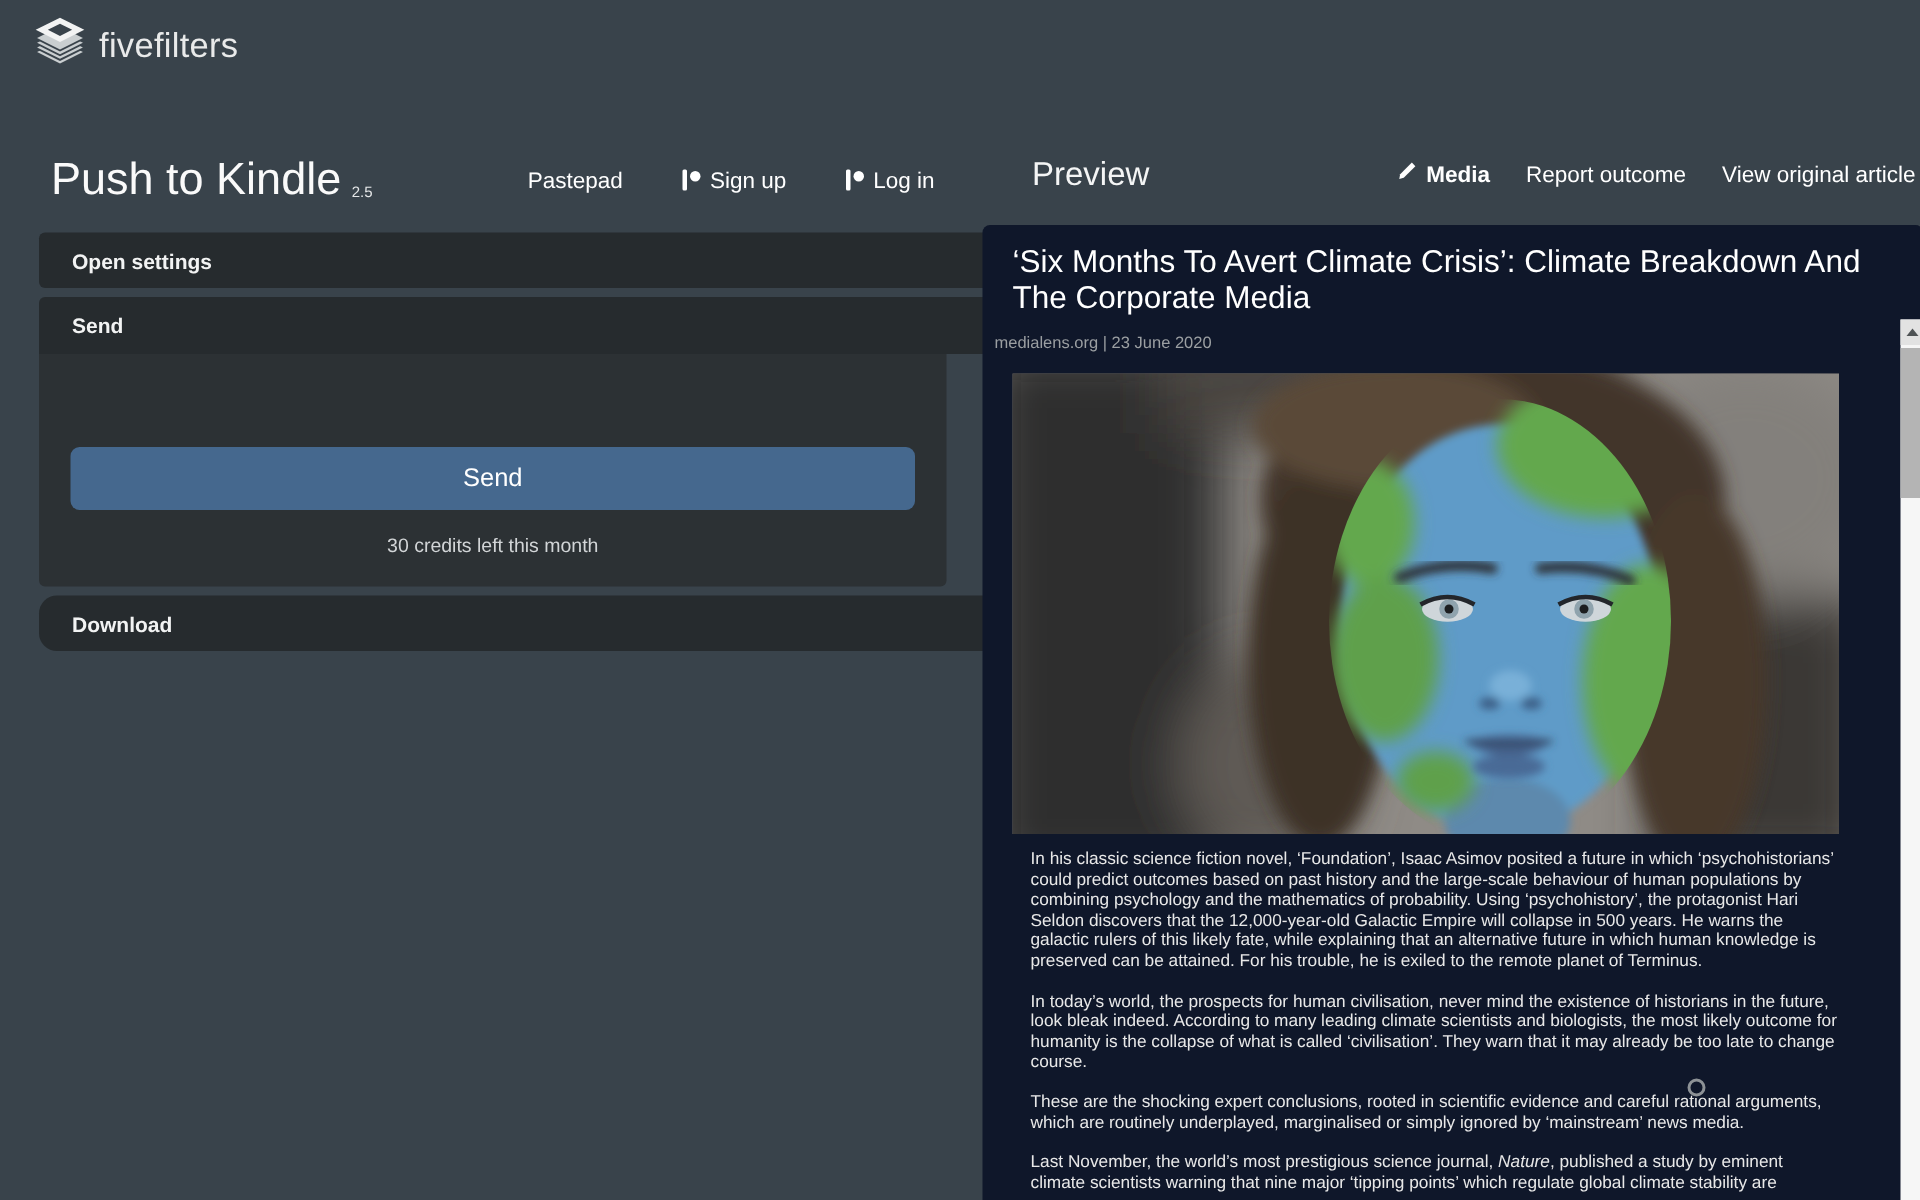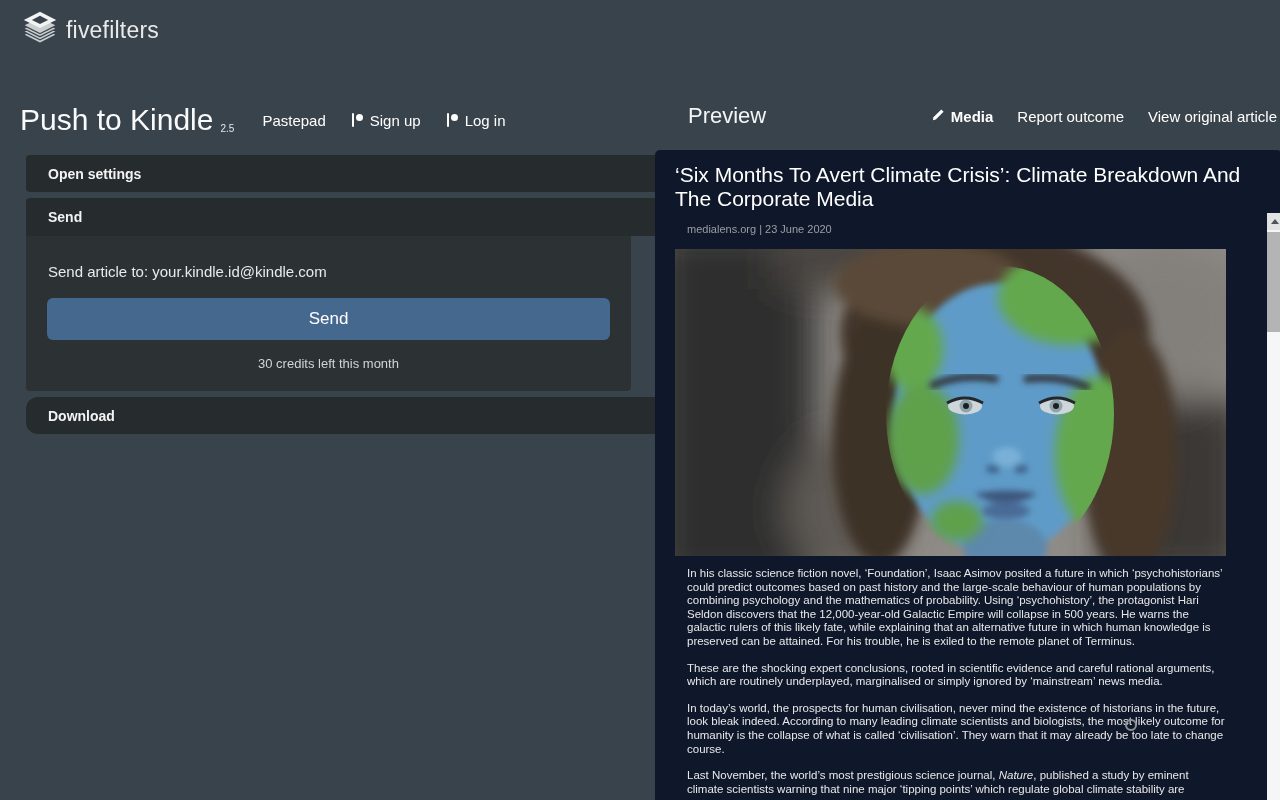--- a/index.html
+++ b/index.html
@@ -9,24 +9,24 @@
     font-family:"Liberation Sans", sans-serif;
     color:#fff;
     position:relative;
   }
 
   
   .brand { position:absolute; left:22px; top:10px; display:flex; align-items:center; gap:8px; cursor:pointer; }
   .brand-text { font-size:23px; color:#E9EAEA; letter-spacing:.2px; }
 
   
-  .left-header { position:absolute; left:20px; top:103px; width:589px; display:flex; align-items:center; }
+  .left-header { position:absolute; left:34px; top:103px; width:589px; display:flex; justify-content:space-between; align-items:center; }
   .app-title { font-size:30px; font-weight:400; color:#FAFAFA; display:flex; align-items:flex-end; gap:7px; }
   .app-version { font-size:10px; color:#E5E7E8; padding-bottom:3px; }
-  .top-nav { display:flex; align-items:center; gap:26px;margin-left:28px; }
+  .top-nav { display:flex; align-items:center; gap:40px;margin-left:28px; }
   .nav-link { display:flex; align-items:center; gap:6px; font-size:15px; color:#FFFFFF; cursor:pointer; }
   .flag-icon { position:relative; width:12px; height:14px; display:inline-block; }
   .flag-icon::before { content:""; position:absolute; left:0; top:0; width:2.5px; height:14px; background:#fff; border-radius:1px; }
   .flag-icon::after { content:""; position:absolute; left:4.5px; top:0.5px; width:7px; height:7px; background:#fff; border-radius:50%; }
 
   
   .panel-header {
     position:absolute; left:26px; width:708px; height:37px;
     background:#262B2E; border-radius:4px;
     display:flex; align-items:center; justify-content:space-between;
@@ -57,21 +57,21 @@
   .preview-actions { display:flex; align-items:center; gap:24px; }
   .action-link { display:flex; align-items:center; gap:6px; font-size:15px; color:#FFFFFF; cursor:pointer; }
   .action-link.bold { font-weight:700; }
 
   .article-panel {
     position:absolute; left:655px; top:150px; width:627px; height:650px;
     background:#0f172a; border-radius:5px 5px 0 0; overflow:hidden;
   }
   .article-title { padding:13px 20px 0 20px; font-size:21px; line-height:24px; font-weight:400; color:#FFFFFF; }
   .article-scroll { position:absolute; left:0; top:63px; width:593px; padding-top:10px; }
-  .article-source { margin-left:32px; font-size:11px; color:#9B9FA2; }
+  .article-source { margin-left:8px; font-size:11px; color:#9B9FA2; }
   .article-image { display:block; margin:14px 0 0 20px; width:551px; height:307px; background:#555; }
   .article-body { margin:11px 20px 0 32px; font-size:11.5px; line-height:13.6px; color:#E8E8E8; }
   .article-body p + p { margin-top:13px; }
 
   
   .scrollbar { position:absolute; right:0; top:63px; bottom:0; width:15px; background:#F6F6F6; }
   .scroll-btn-up { position:absolute; top:0; left:0; width:15px; height:17px; background:#E2E2E2; display:flex; align-items:center; justify-content:center; cursor:pointer; }
   .scroll-btn-up::after { content:""; width:0; height:0; border-left:4px solid transparent; border-right:4px solid transparent; border-bottom:5px solid #4F5355; }
   .scroll-thumb { position:absolute; top:19px; left:0; width:15px; height:100px; background:#B4B4B4; cursor:grab; }
 
@@ -123,21 +123,20 @@
 <div class="panel-header" id="open-settings-header">
   <span class="ph-label">Open settings</span>
   <span class="caret-up"></span>
 </div>
 
 <div class="panel-header" id="send-header">
   <span class="ph-label">Send</span>
 </div>
 
 <div class="send-body">
-  <div class="send-to-label">Send article to: your.kindle.id@kindle.com</div>
   <button class="send-button">Send</button>
   <div class="credits">30 credits left this month</div>
 </div>
 
 <div class="panel-header" id="download-header">
   <span class="ph-label">Download</span>
   <span class="caret-up"></span>
 </div>
 
 <div class="preview-header">
@@ -223,22 +222,22 @@
         <ellipse cx="318" cy="220" rx="7" ry="4" fill="#3A5D85"></ellipse>
         <ellipse cx="346" cy="220" rx="7" ry="4" fill="#3A5D85"></ellipse>
         <path d="M302 245 q30 -8 58 0 q-12 10 -29 10 q-17 0 -29 -10z" fill="#44618A"></path>
         <path d="M302 245 q29 4 58 0" stroke="#2C3D55" stroke-width="2.5" fill="none"></path>
         <ellipse cx="331" cy="262" rx="24" ry="8" fill="#4A6B96"></ellipse>
       </g>
     </svg>
 
     <div class="article-body">
       <p>In his classic science fiction novel, ‘Foundation’, Isaac Asimov posited a future in which ‘psychohistorians’ could predict outcomes based on past history and the large-scale behaviour of human populations by combining psychology and the mathematics of probability. Using ‘psychohistory’, the protagonist Hari Seldon discovers that the 12,000-year-old Galactic Empire will collapse in 500 years. He warns the galactic rulers of this likely fate, while explaining that an alternative future in which human knowledge is preserved can be attained. For his trouble, he is exiled to the remote planet of Terminus.</p>
+      <p>In today’s world, the prospects for human civilisation, never mind the existence of historians in the future, look bleak indeed. According to many leading climate scientists and biologists, the most likely outcome for humanity is the collapse of what is called ‘civilisation’. They warn that it may already be too late to change course.</p>
       <p>These are the shocking expert conclusions, rooted in scientific evidence and careful rational arguments, which are routinely underplayed, marginalised or simply ignored by ‘mainstream’ news media.</p>
-      <p>In today’s world, the prospects for human civilisation, never mind the existence of historians in the future, look bleak indeed. According to many leading climate scientists and biologists, the most likely outcome for humanity is the collapse of what is called ‘civilisation’. They warn that it may already be too late to change course.</p>
       <p><span>Last November, the world’s most prestigious science journal, </span><span class="em">Nature</span><span>, published a study by eminent climate scientists warning that nine major ‘tipping points’ which regulate global climate stability are</span></p>
     </div>
   </div>
 
   <div class="scrollbar">
     <div class="scroll-btn-up"></div>
     <div class="scroll-thumb"></div>
   </div>
 </div>
 

